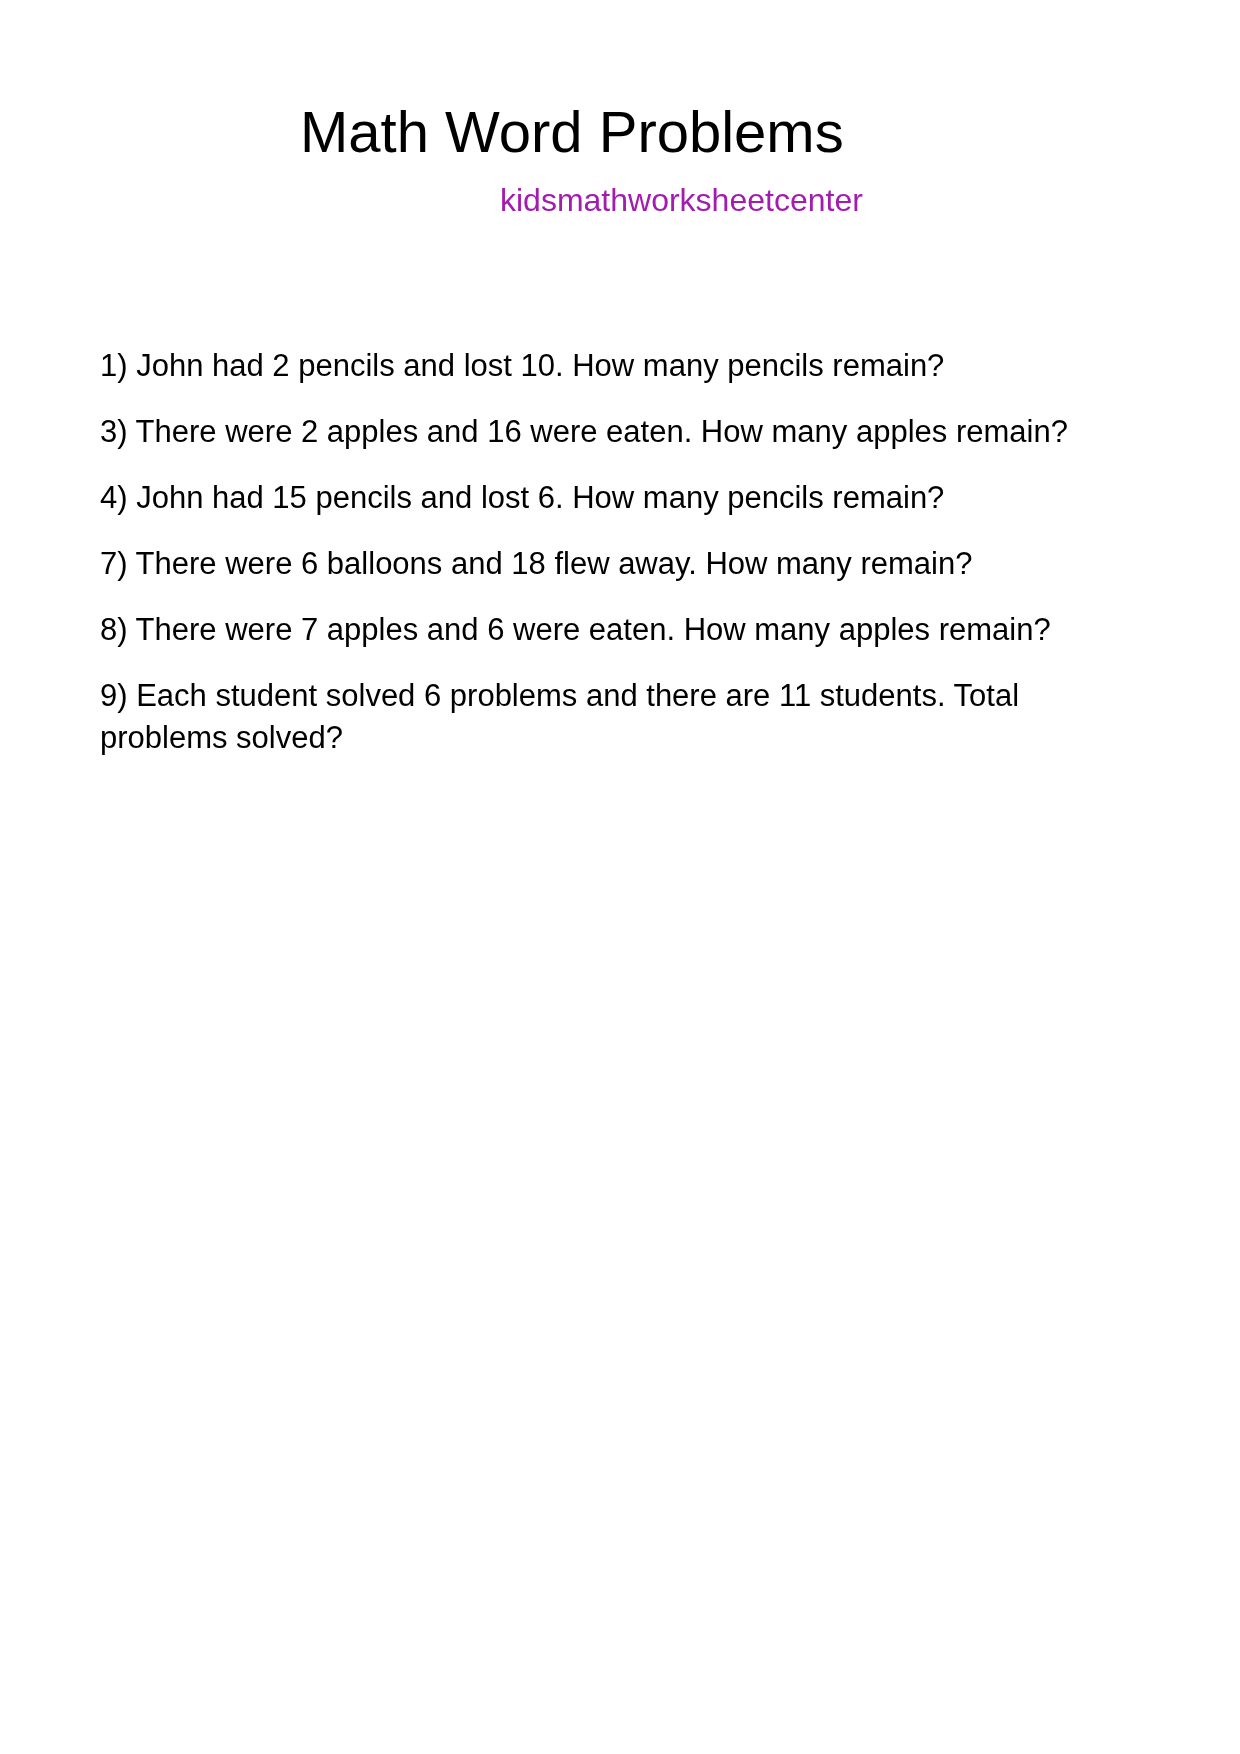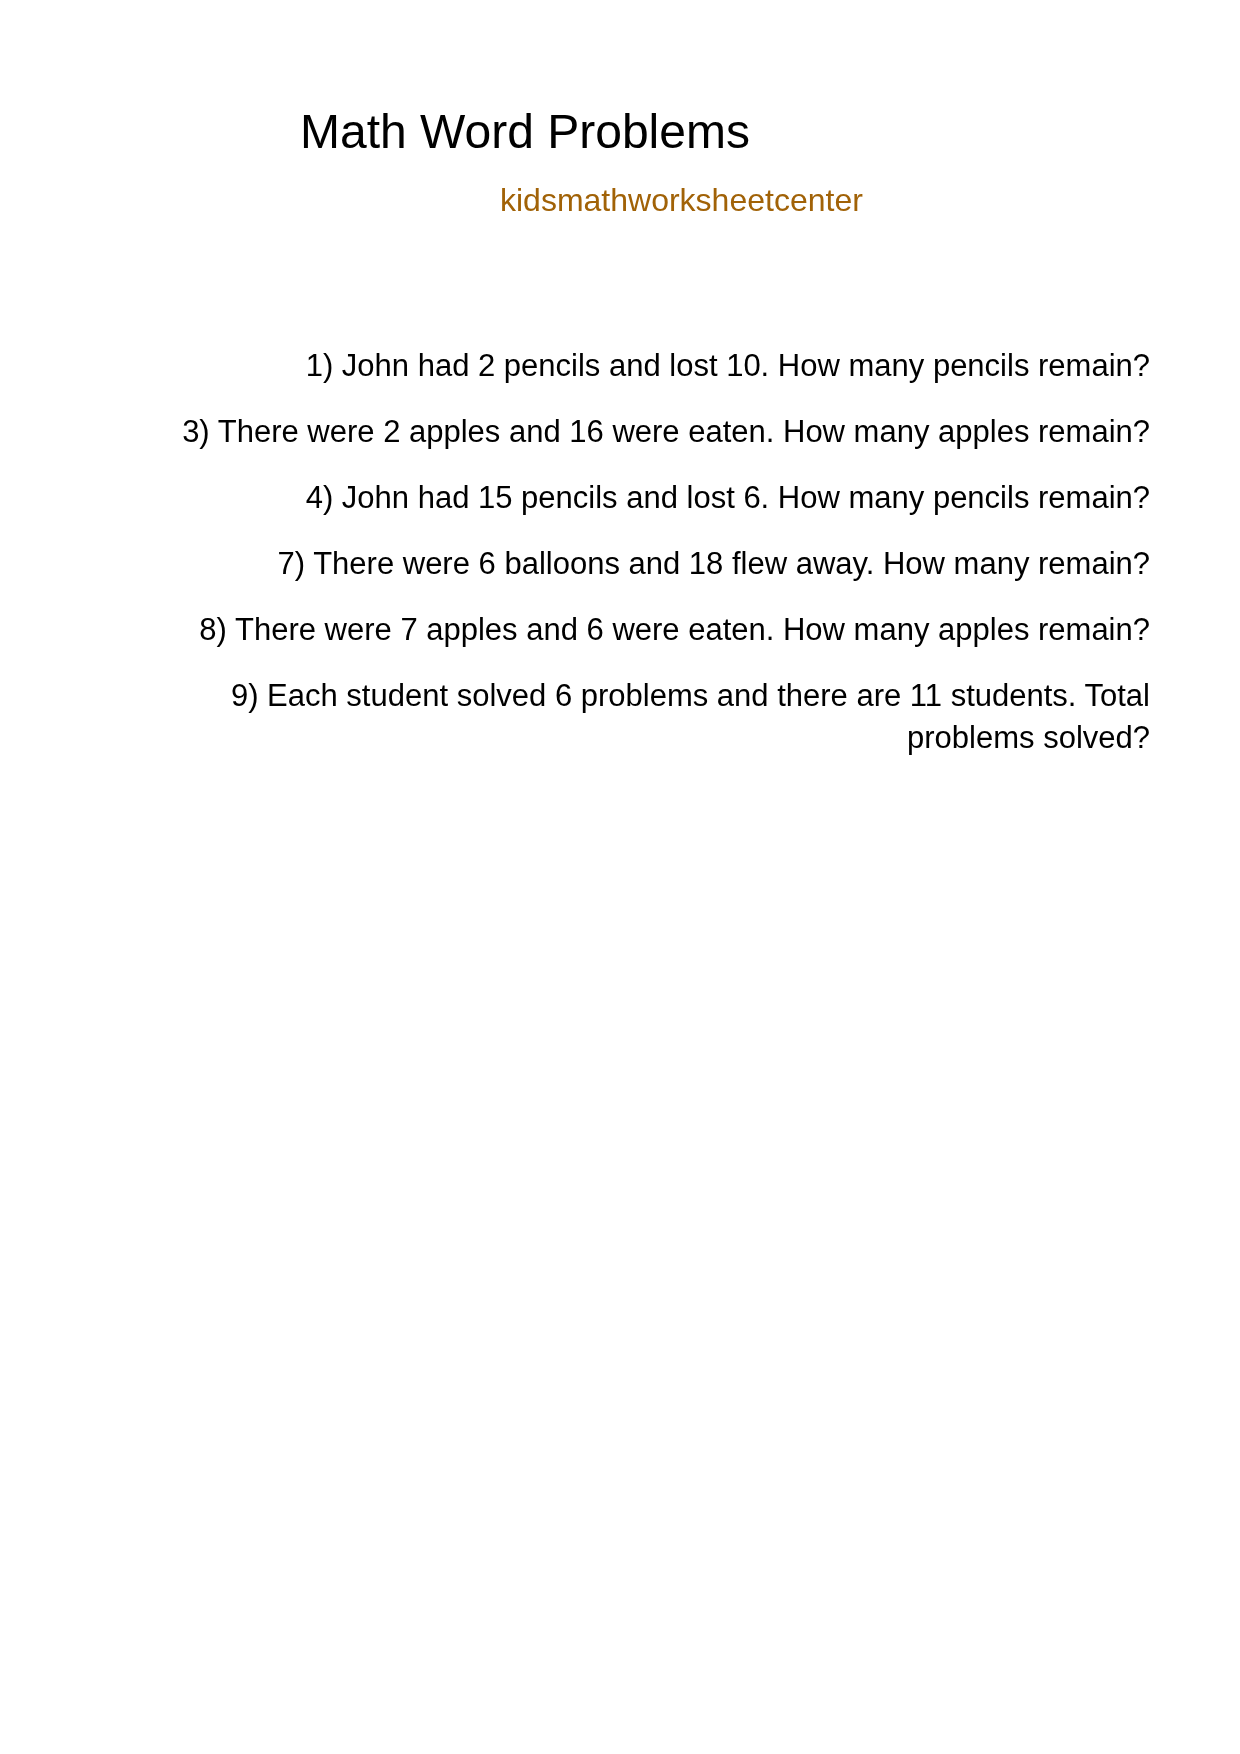--- a/index.html
+++ b/index.html
@@ -1,21 +1,21 @@
 <!DOCTYPE html>
 <html><head>
   <meta charset="utf-8">
   <style>
     html, body { margin: 0; padding: 0; background: #ffffff; }
     body { width: 1240px; height: 1754px; position: relative; overflow: hidden;
            font-family: "Liberation Sans", sans-serif; color: #000; }
-    .title { position: absolute; left: 300px; top: 96px; font-size: 48px; line-height: 72px; color: #000; white-space: nowrap; }
-    .subtitle { position: absolute; left: 500px; top: 180px; font-size: 32px; line-height: 40px; color: #a16207; white-space: nowrap; }
+    .title { position: absolute; left: 300px; top: 96px; font-size: 58px; line-height: 72px; color: #000; white-space: nowrap; }
+    .subtitle { position: absolute; left: 500px; top: 180px; font-size: 32px; line-height: 40px; color: #a21caf; white-space: nowrap; }
     .problems { position: absolute; left: 100px; top: 345px; width: 1050px; margin: 0; padding: 0; list-style: none; }
-    .problem { font-size: 31px; line-height: 42px; margin: 0 0 24px 0; text-align: right; }
+    .problem { font-size: 31px; line-height: 42px; margin: 0 0 24px 0; }
   </style>
 </head>
 <body>
 
 <div class="title">Math Word Problems</div>
 <div class="subtitle">kidsmathworksheetcenter</div>
 
 <ol class="problems">
   <li class="problem">1) John had 2 pencils and lost 10. How many pencils remain?</li>
   <li class="problem">3) There were 2 apples and 16 were eaten. How many apples remain?</li>

